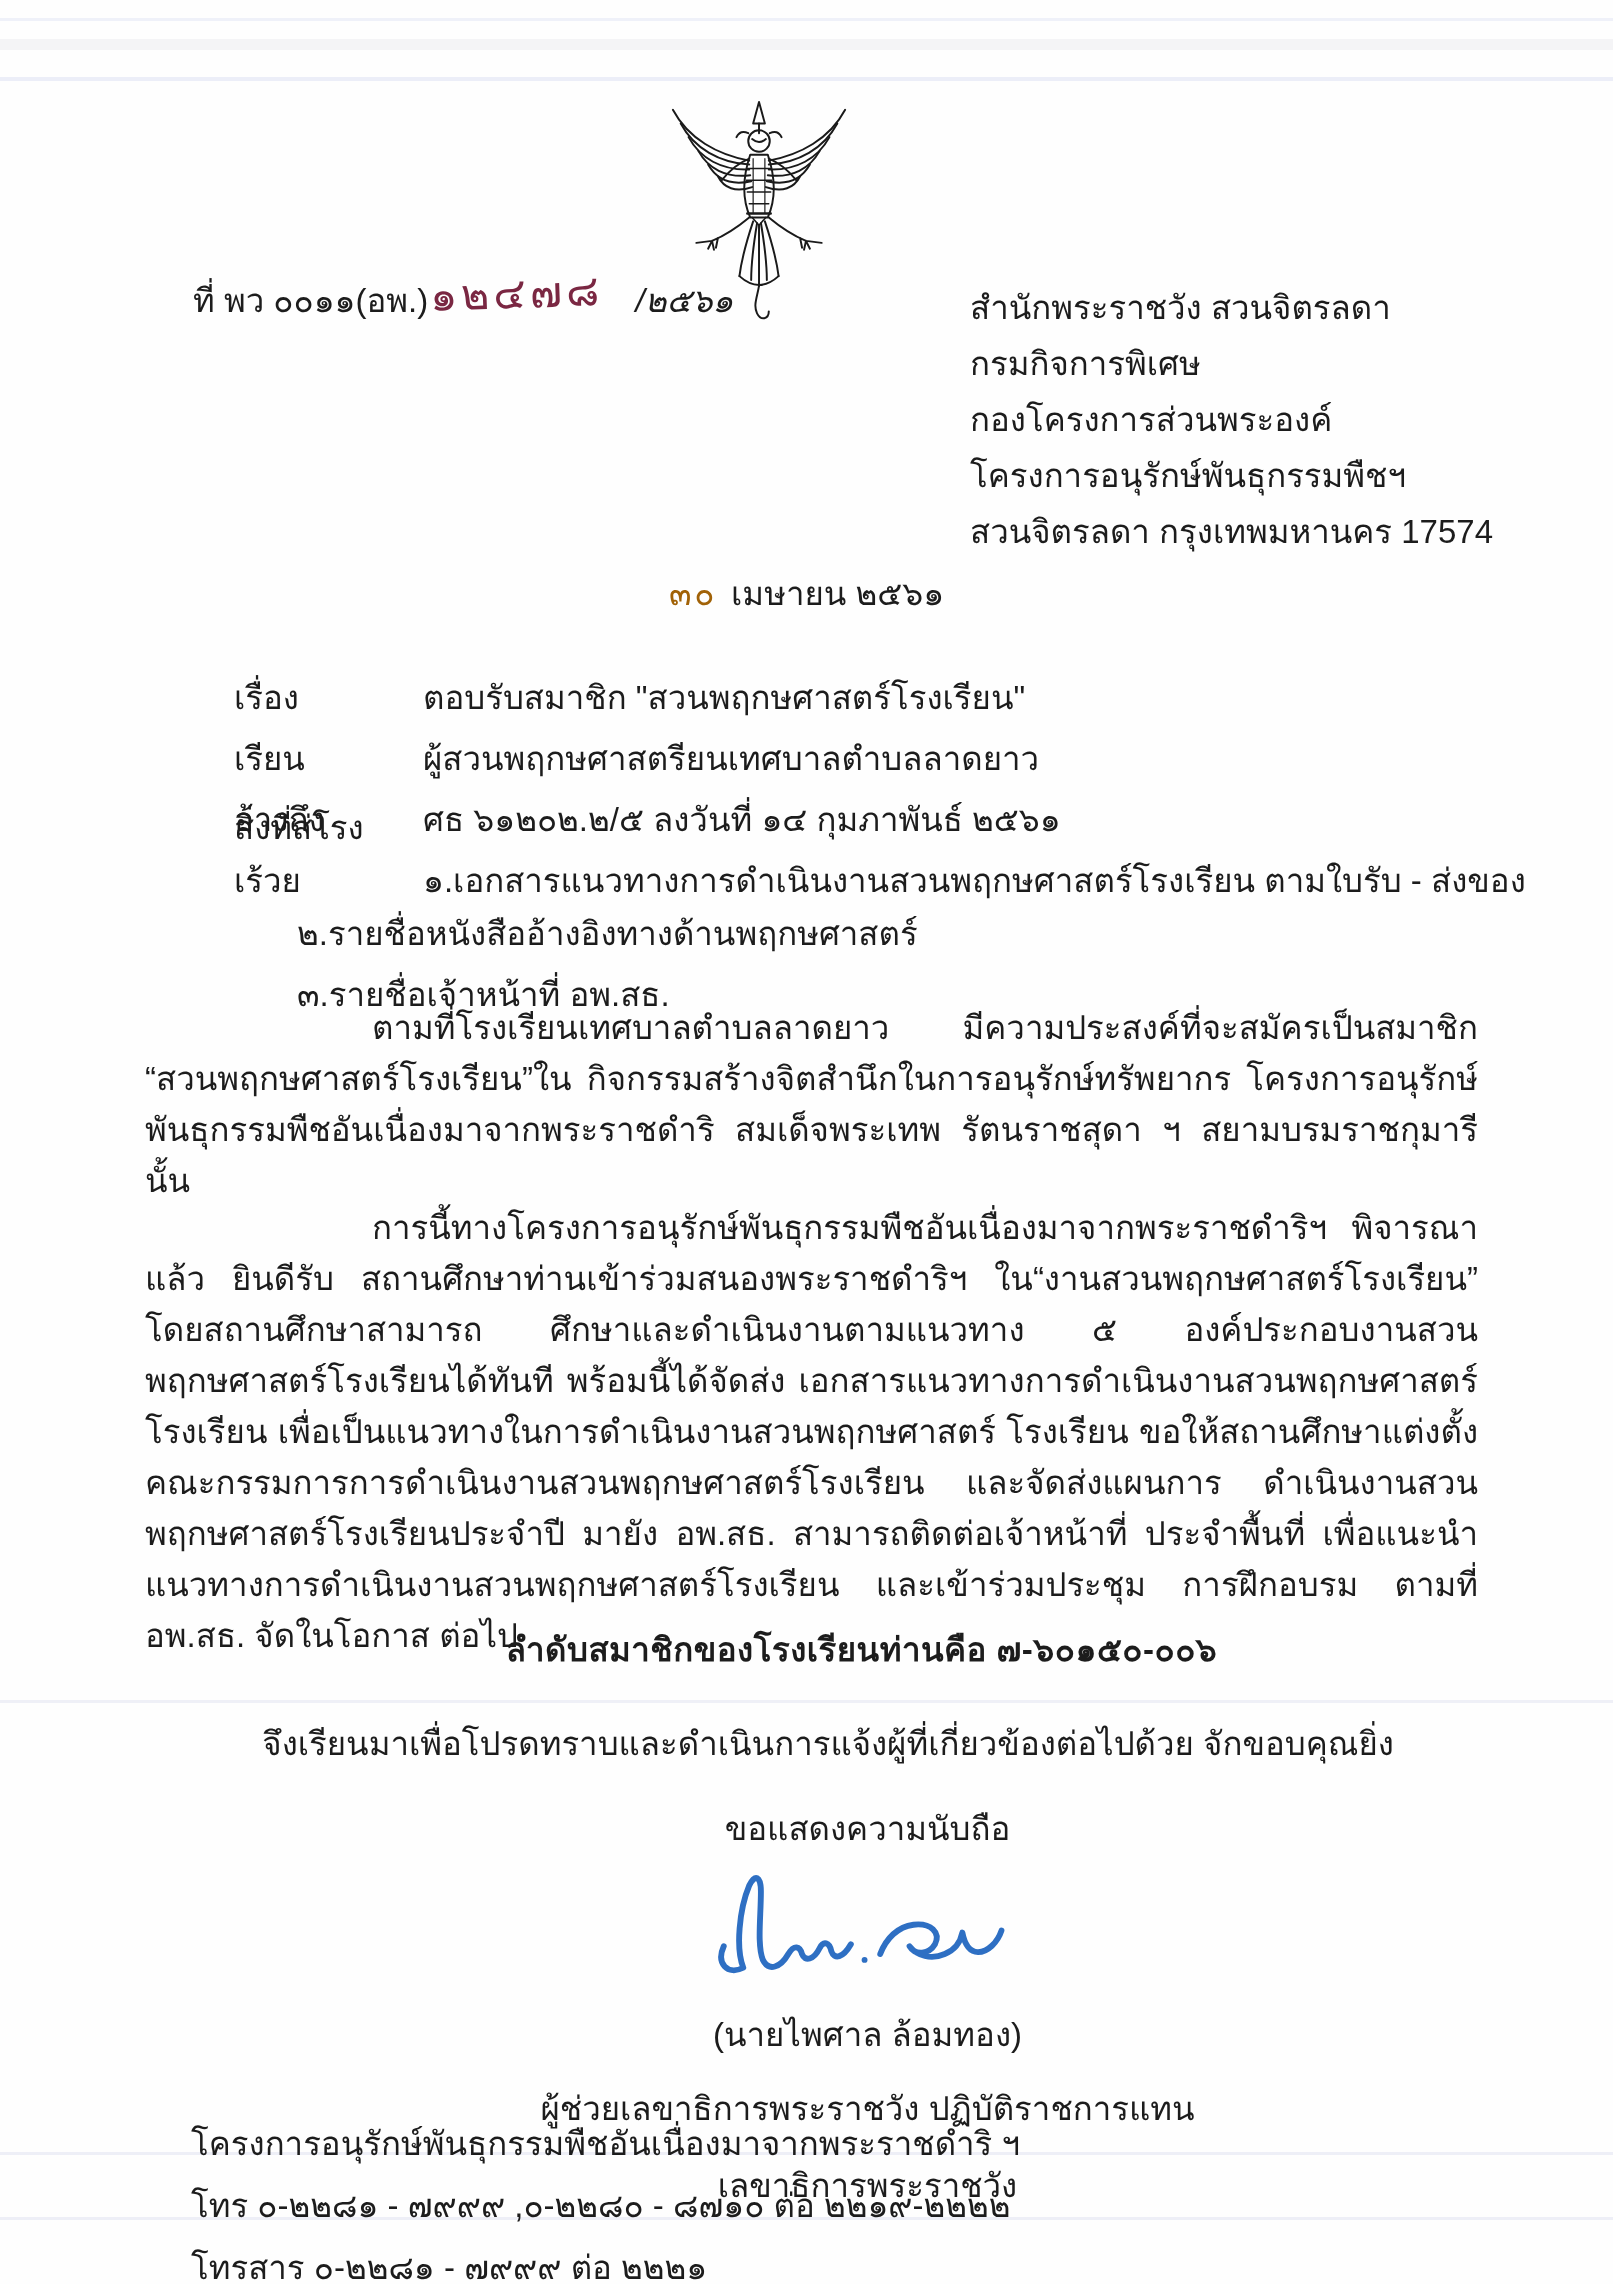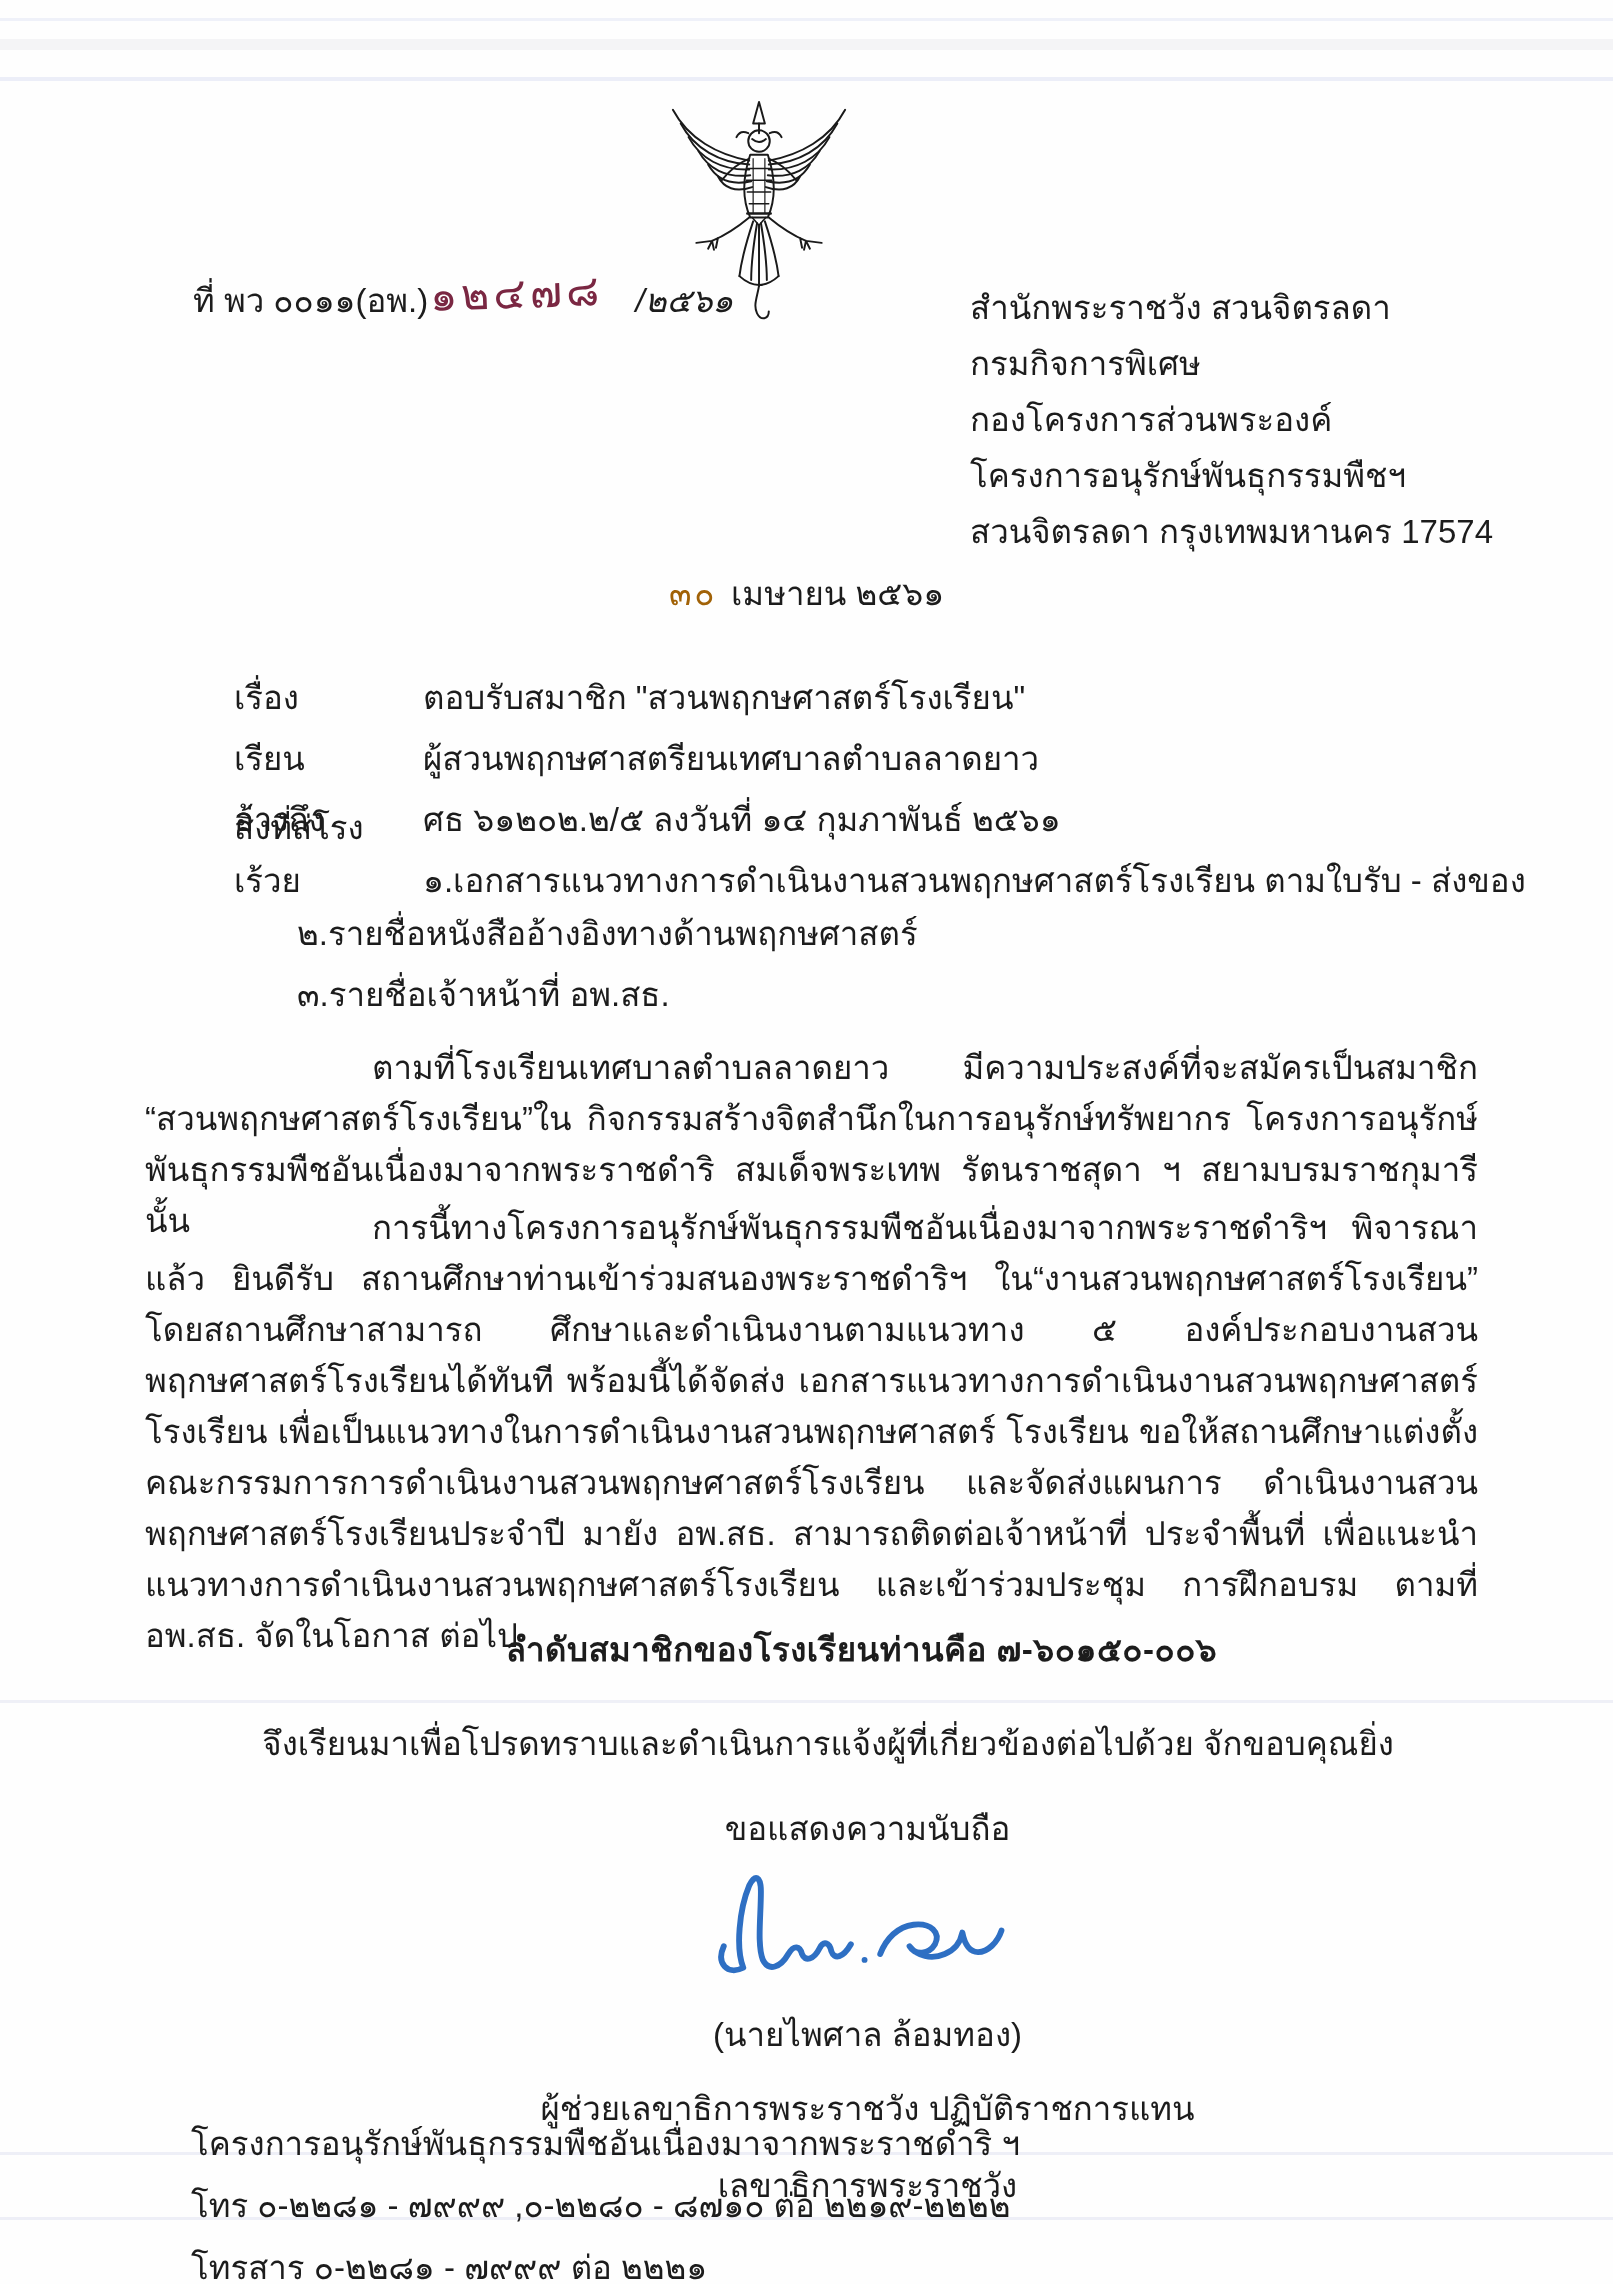--- a/index.html
+++ b/index.html
@@ -42,21 +42,21 @@
   .field-row{display:flex;height:61px;align-items:flex-end;margin-left:41px;}
   .field-label{width:189px;flex:0 0 189px;}
   .field-value{flex:1;white-space:nowrap;}
   .attach-cont{margin-left:104px;height:61px;}
 
   .para{
     position:absolute;left:145px;width:1333px;
     font-size:33px;line-height:51px;
     text-align:justify;
   }
-  .para-1{top:1002px;text-indent:227px;margin-top:40px;}
+  .para-1{top:1002px;text-indent:227px;}
   .para-2{top:1202px;text-indent:227px;}
 
   .member-line{
     position:absolute;top:1623px;left:0;width:1613px;
     text-align:center;font-weight:bold;font-size:33px;
     transform:translateX(55px);
     letter-spacing:0.5px;
   }
 
   .closing-line{

